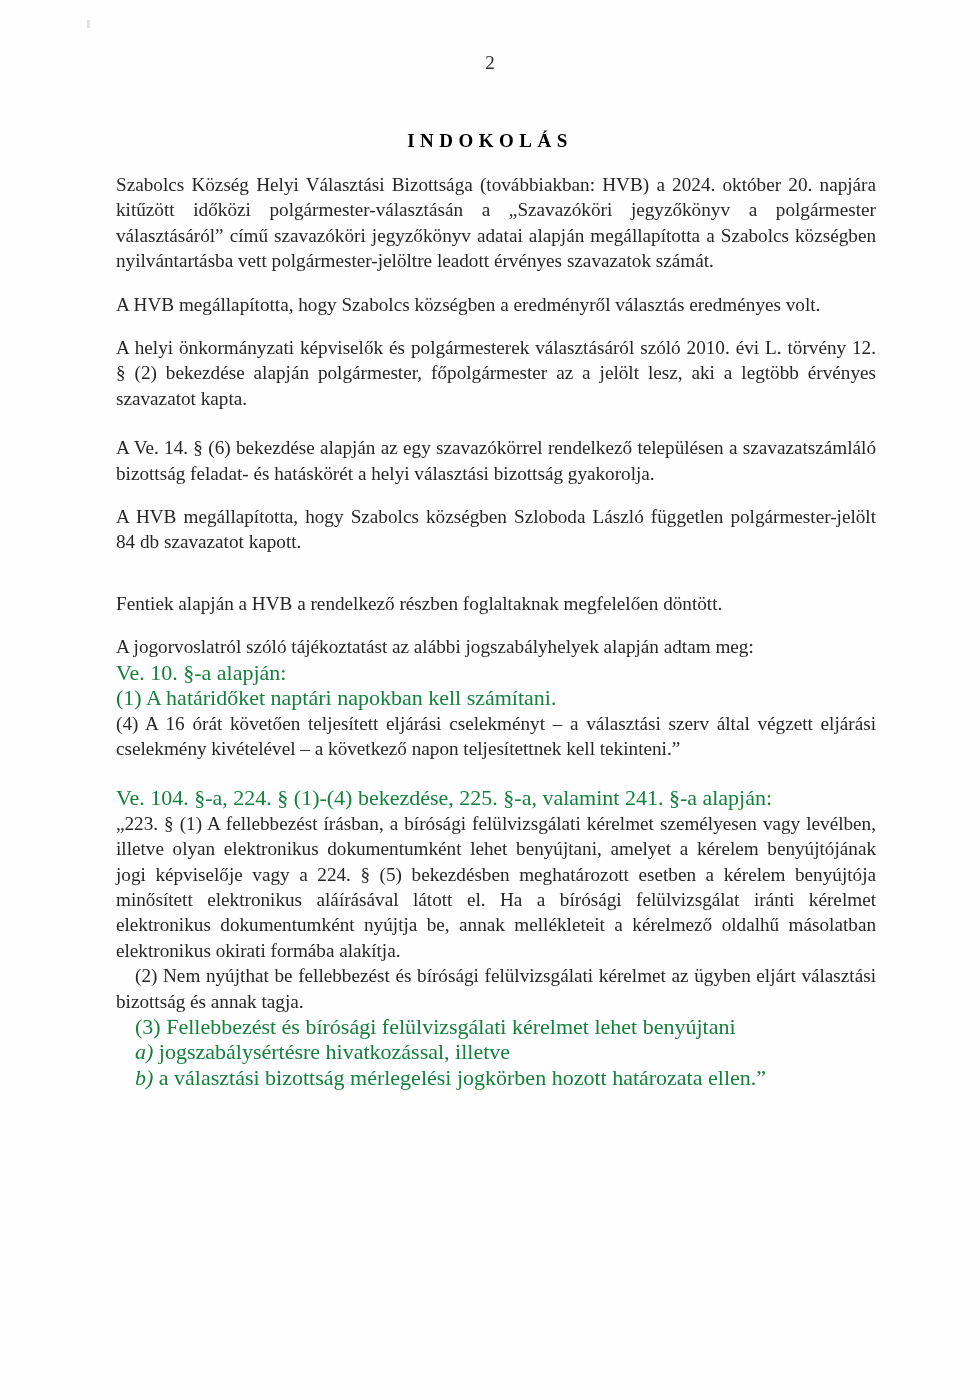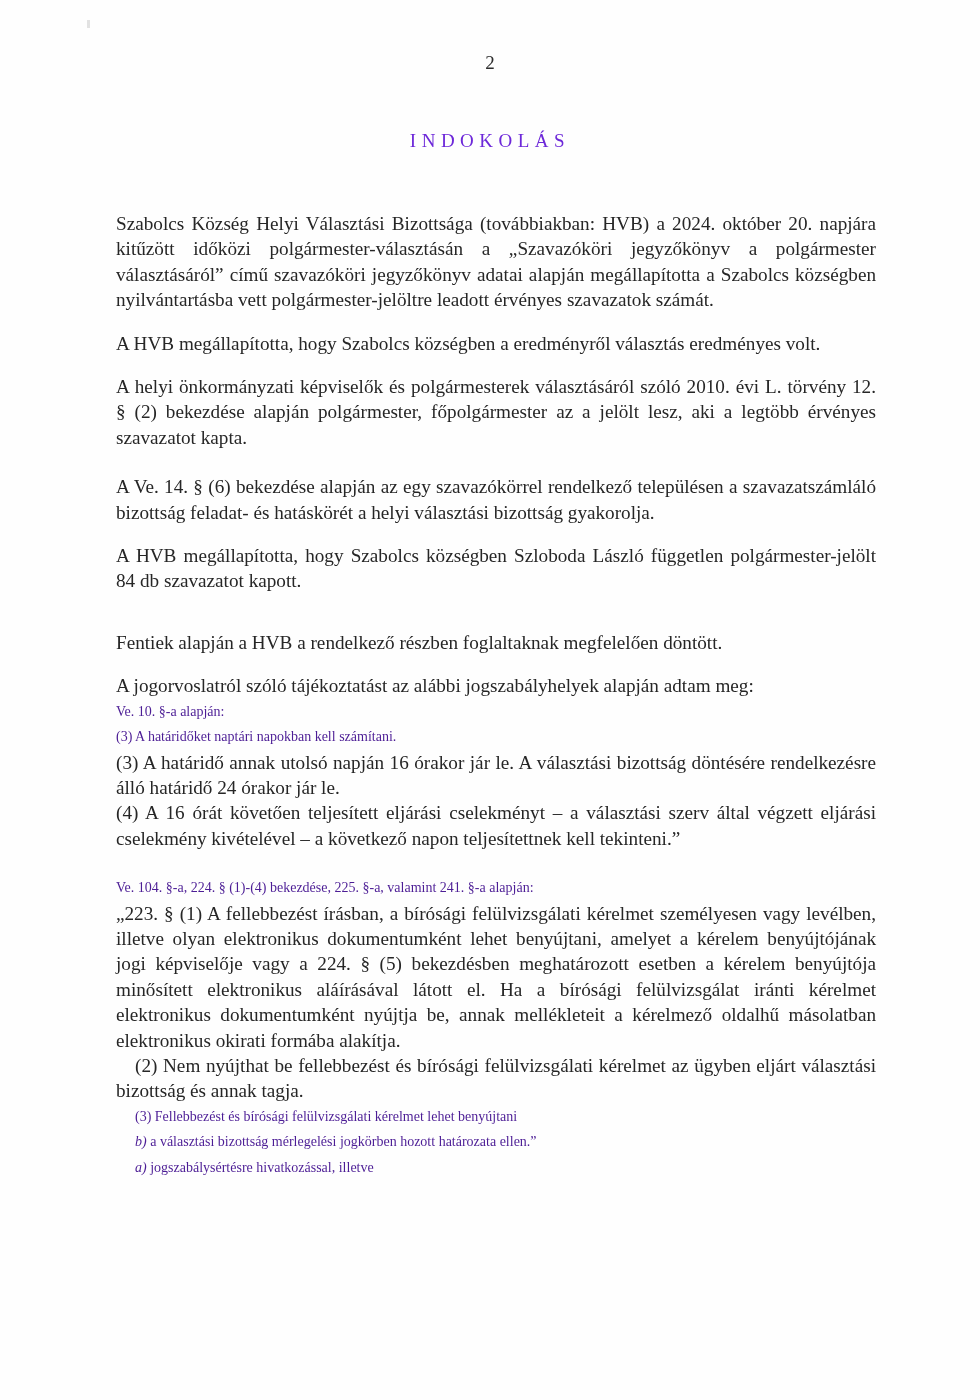--- a/index.html
+++ b/index.html
@@ -43,31 +43,30 @@
     color: #2d2d2d;
   }
 
   .doc-title {
     position: absolute;
     top: 130px;
     left: 0;
     width: 980px;
     text-align: center;
     font-size: 19px;
-    font-weight: normal;
+    font-weight: bold;
     letter-spacing: 5.5px;
-    color: #6d28d9;
+    color: #000000;
   }
 
   .body-block {
     position: absolute;
     left: 116px;
     top: 172px;
     width: 760px;
-    margin-top: 39px;
   }
 
   p.para {
     margin: 0 0 0 0;
     font-size: 19.2px;
     line-height: 25.4px;
     text-align: justify;
     text-justify: inter-word;
     color: #262626;
     hyphens: none;
@@ -77,24 +76,24 @@
   p.para:last-child { margin-bottom: 0; }
   .gap-md { height: 18px; }
   .gap-lg { height: 24px; }
 
   
   .tight p.para { margin-bottom: 0; }
 
   
   p.line {
     margin: 0;
-    font-size: 14px;
+    font-size: 22px;
     line-height: 25.4px;
     text-align: left;
-    color: #4c1d95;
+    color: #15803d;
   }
 
   
   p.indent-first {
     text-indent: 19px;
   }
 
   .ital {
     font-style: italic;
   }
@@ -140,30 +139,29 @@
 
     <div class="gap-md"></div>
 
     <p class="para">Fentiek alapján a HVB a rendelkező részben foglaltaknak megfelelően döntött.</p>
 
     <div class="gap-md"></div>
 
     <div class="tight">
       <p class="para">A jogorvoslatról szóló tájékoztatást az alábbi jogszabályhelyek alapján adtam meg:</p>
       <p class="line">Ve. 10. §-a alapján:</p>
-      <p class="line">(3) A határidőket naptári napokban kell számítani.</p>
-      <p class="para">(3) A határidő annak utolsó napján 16 órakor jár le. A választási bizottság döntésére rendelkezésre álló határidő 24 órakor jár le.</p>
+      <p class="line">(1) A határidőket naptári napokban kell számítani.</p>
       <p class="para">(4) A 16 órát követően teljesített eljárási cselekményt – a választási szerv által végzett eljárási cselekmény kivételével – a következő napon teljesítettnek kell tekinteni.”</p>
     </div>
 
     <div class="gap-lg"></div>
 
     <div class="tight">
       <p class="line">Ve. 104. §-a, 224. § (1)-(4) bekezdése, 225. §-a, valamint 241. §-a alapján:</p>
       <p class="para">„223. § (1) A fellebbezést írásban, a bírósági felülvizsgálati kérelmet személyesen vagy levélben, illetve olyan elektronikus dokumentumként lehet benyújtani, amelyet a kérelem benyújtójának jogi képviselője vagy a 224. § (5) bekezdésben meghatározott esetben a kérelem benyújtója minősített elektronikus aláírásával látott el. Ha a bírósági felülvizsgálat iránti kérelmet elektronikus dokumentumként nyújtja be, annak mellékleteit a kérelmező oldalhű másolatban elektronikus okirati formába alakítja.</p>
       <p class="para indent-first">(2) Nem nyújthat be fellebbezést és bírósági felülvizsgálati kérelmet az ügyben eljárt választási bizottság és annak tagja.</p>
       <p class="line indent-first">(3) Fellebbezést és bírósági felülvizsgálati kérelmet lehet benyújtani</p>
+      <p class="line indent-first"><span class="ital">a)</span><span> jogszabálysértésre hivatkozással, illetve</span></p>
       <p class="line indent-first"><span class="ital">b)</span><span> a választási bizottság mérlegelési jogkörben hozott határozata ellen.”</span></p>
-      <p class="line indent-first"><span class="ital">a)</span><span> jogszabálysértésre hivatkozással, illetve</span></p>
     </div>
 
   </div>
 </div>
 
 </body></html>

